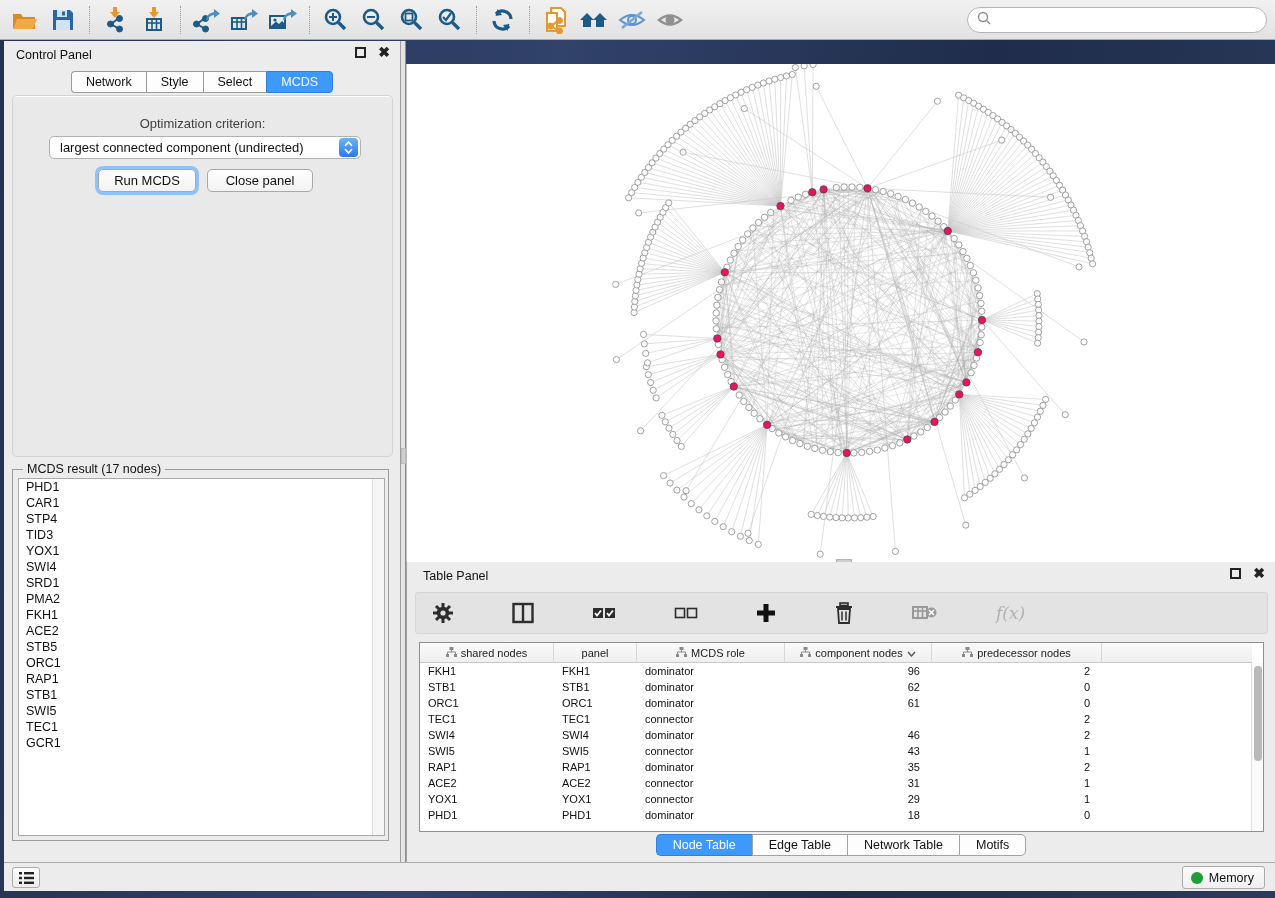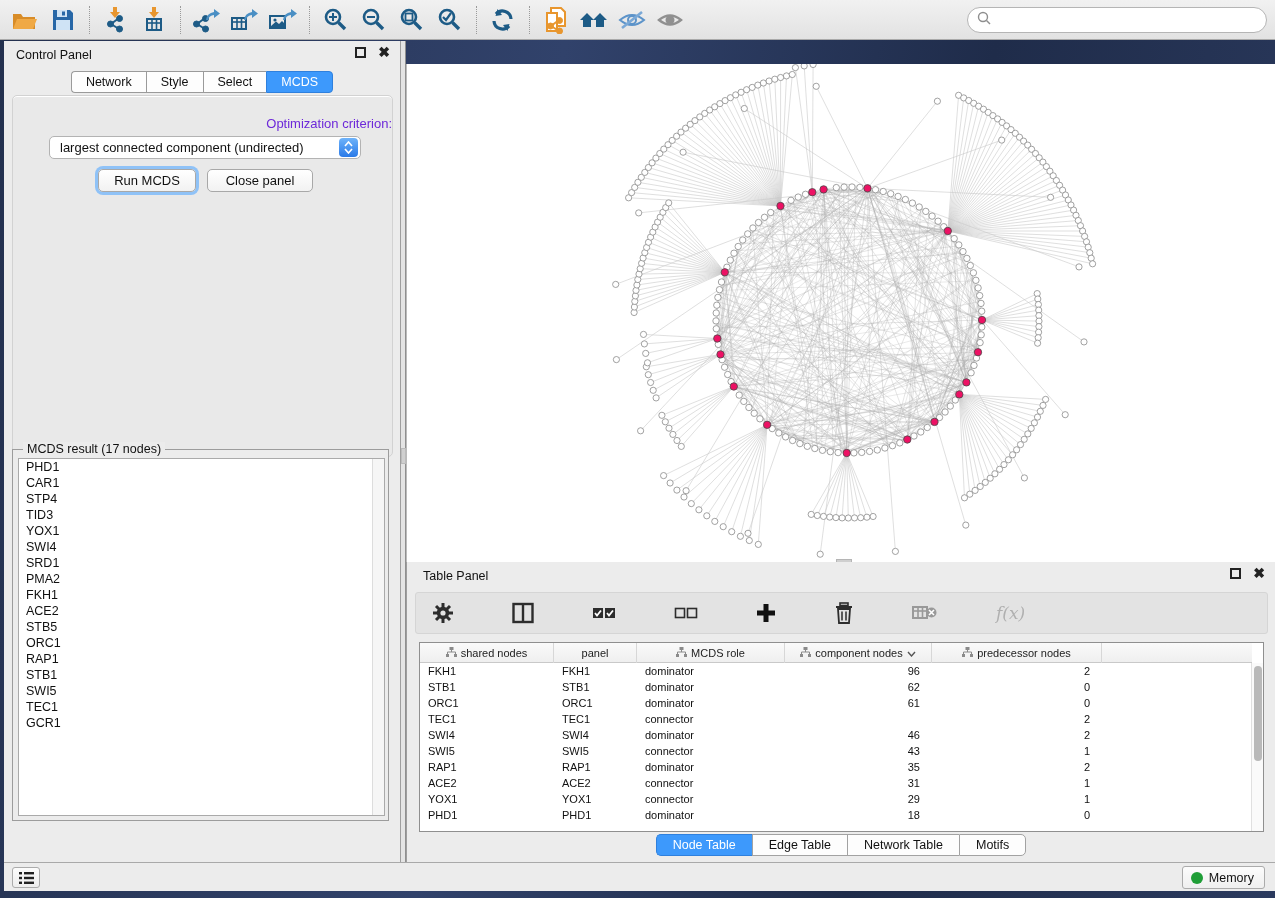--- a/index.html
+++ b/index.html
@@ -19,28 +19,28 @@
   #cp-title { position:absolute; left:12px; top:7px; font-size:12.5px; color:#111; }
   .win-btns { position:absolute; right:10px; top:6px; display:flex; gap:12px; }
   .float-glyph { width:11px; height:11px; border:2px solid #222; display:inline-block; }
   .close-glyph { font-size:14px; font-weight:bold; color:#222; line-height:11px; }
   #cp-tabs { position:absolute; left:0; top:30px; width:100%; display:flex; justify-content:center; }
   .cp-tab { font-size:12.5px; padding:3px 14px; border:1px solid #9a9a9a; border-right:none; background:#fdfdfd; color:#111; }
   .cp-tab:first-child { border-radius:4px 0 0 4px; }
   .cp-tab:last-child { border-right:1px solid #9a9a9a; border-radius:0 4px 4px 0; }
   .cp-tab.active { background:#3d99fc; border-color:#2f80dd; color:#fff; }
   #cp-pane { position:absolute; left:8px; top:54px; width:381px; height:362px; background:#e9e9e9; border:1px solid #d2d2d2; border-radius:5px; box-shadow:0 1px 0 #fff inset; }
-  #opt-label { position:absolute; left:0; top:20px; width:100%; text-align:right; font-size:13px; color:#6d28d9; }
+  #opt-label { position:absolute; left:0; top:20px; width:100%; text-align:center; font-size:13px; color:#404040; }
   #criterion { position:absolute; left:36px; top:40px; width:312px; height:23px; background:#fff; border:1px solid #b3b3b3; border-radius:5px; display:flex; align-items:center; }
   #criterion-text { flex:1; padding-left:10px; font-size:13px; color:#111; white-space:nowrap; }
   #criterion-stepper { width:19px; height:19px; margin-right:2px; border-radius:4px; background:linear-gradient(#6eb3fa,#2a7ae8); display:flex; flex-direction:column; align-items:center; justify-content:center; gap:1px; }
   .btn { position:absolute; top:73px; height:23px; background:linear-gradient(#ffffff,#f2f2f2); border:1px solid #a8a8a8; border-radius:5px; font-size:13px; color:#111; text-align:center; line-height:21px; }
   #run-btn { left:85px; width:98px; box-shadow:0 0 0 3px #8fc2f7; }
   #close-btn { left:194px; width:106px; }
-  #mcds-group { position:absolute; left:8px; top:408px; width:377px; height:372px; border:1px solid #9c9c9c; background:#ececec;padding-left:34px; }
+  #mcds-group { position:absolute; left:8px; top:428px; width:377px; height:372px; border:1px solid #9c9c9c; background:#ececec;padding-left:34px; }
   #mcds-legend { position:absolute; left:10px; top:-8px; background:#ececec; padding:0 4px; font-size:12.5px; color:#111; }
   #mcds-list { position:absolute; left:5px; top:8px; width:367px; height:358px; background:#fff; border:1px solid #aaa; overflow:hidden; }
   .mcds-item { font-size:12.5px; color:#111; line-height:16px; padding-left:7px; }
   #mcds-scroll { position:absolute; right:0; top:0; width:12px; height:100%; background:#f6f6f6; border-left:1px solid #ddd; }
 
   
   #v-splitter { left:401px; top:41px; width:5px; height:821px; background:#e4e4e4; border-right:1px solid #8f8f8f; }
   #v-handle { position:absolute; left:0; top:407px; width:5px; height:16px; background:#cfcfcf; border:1px solid #bbb; }
 
   

